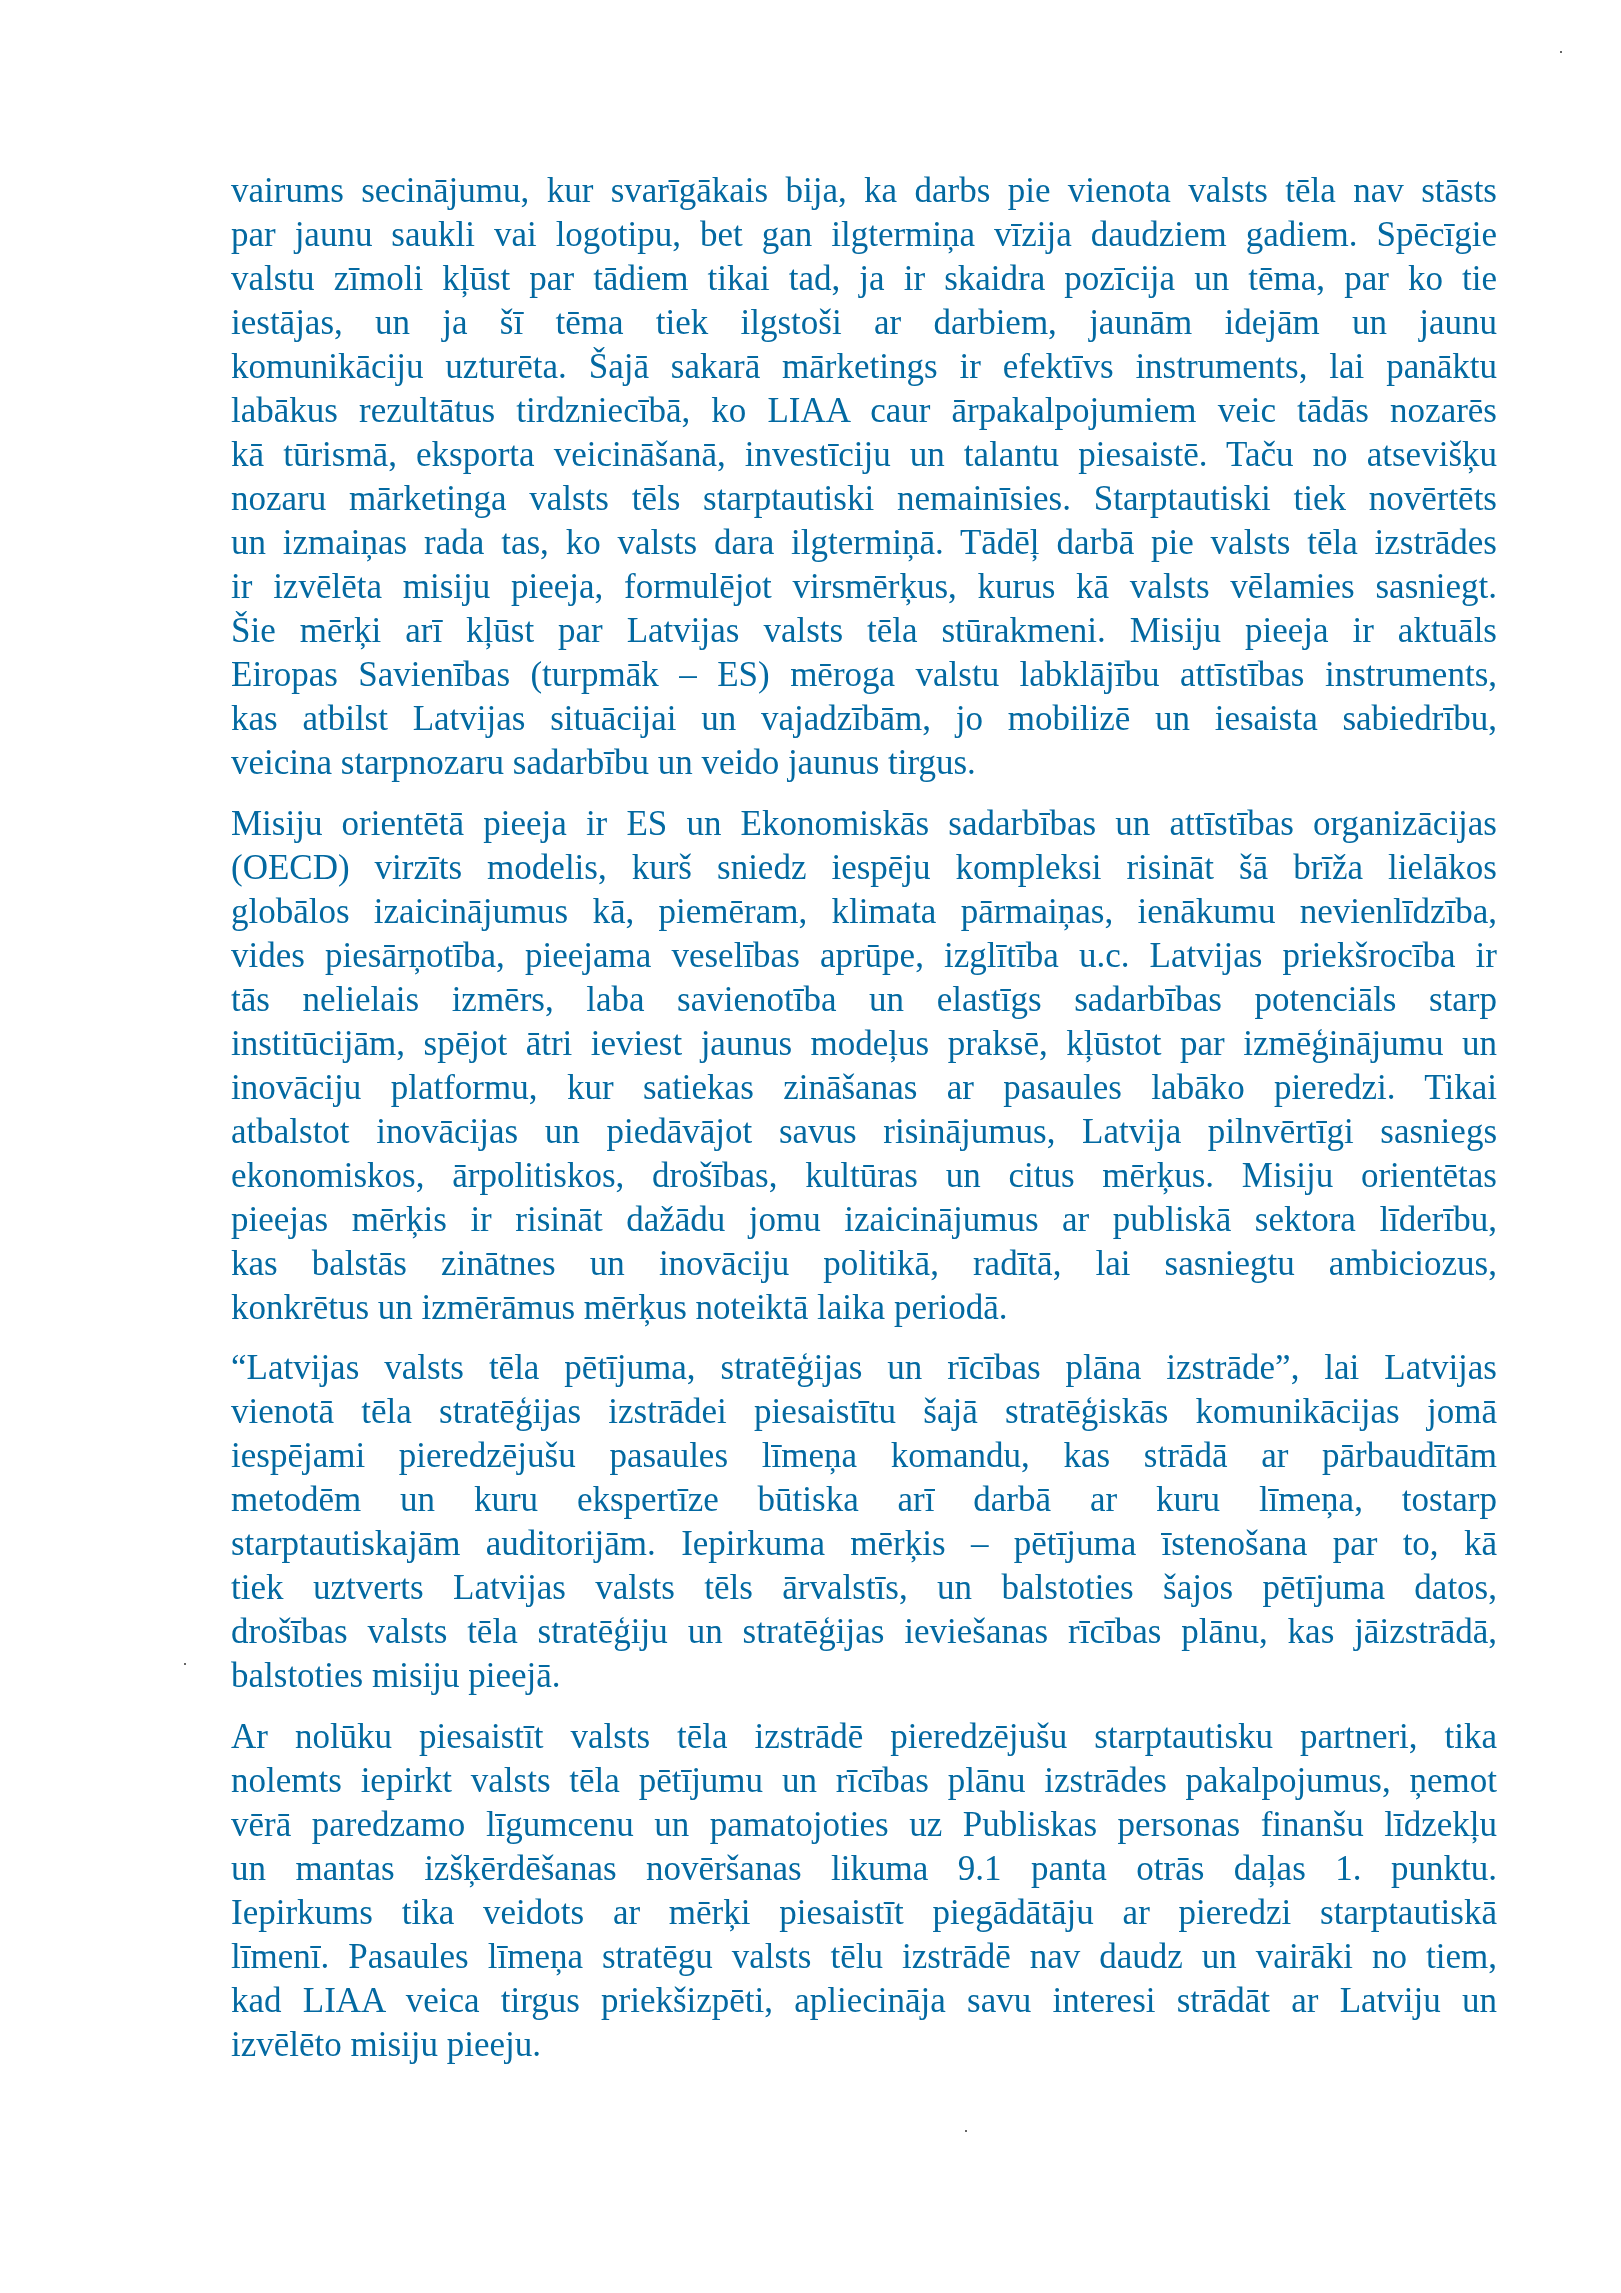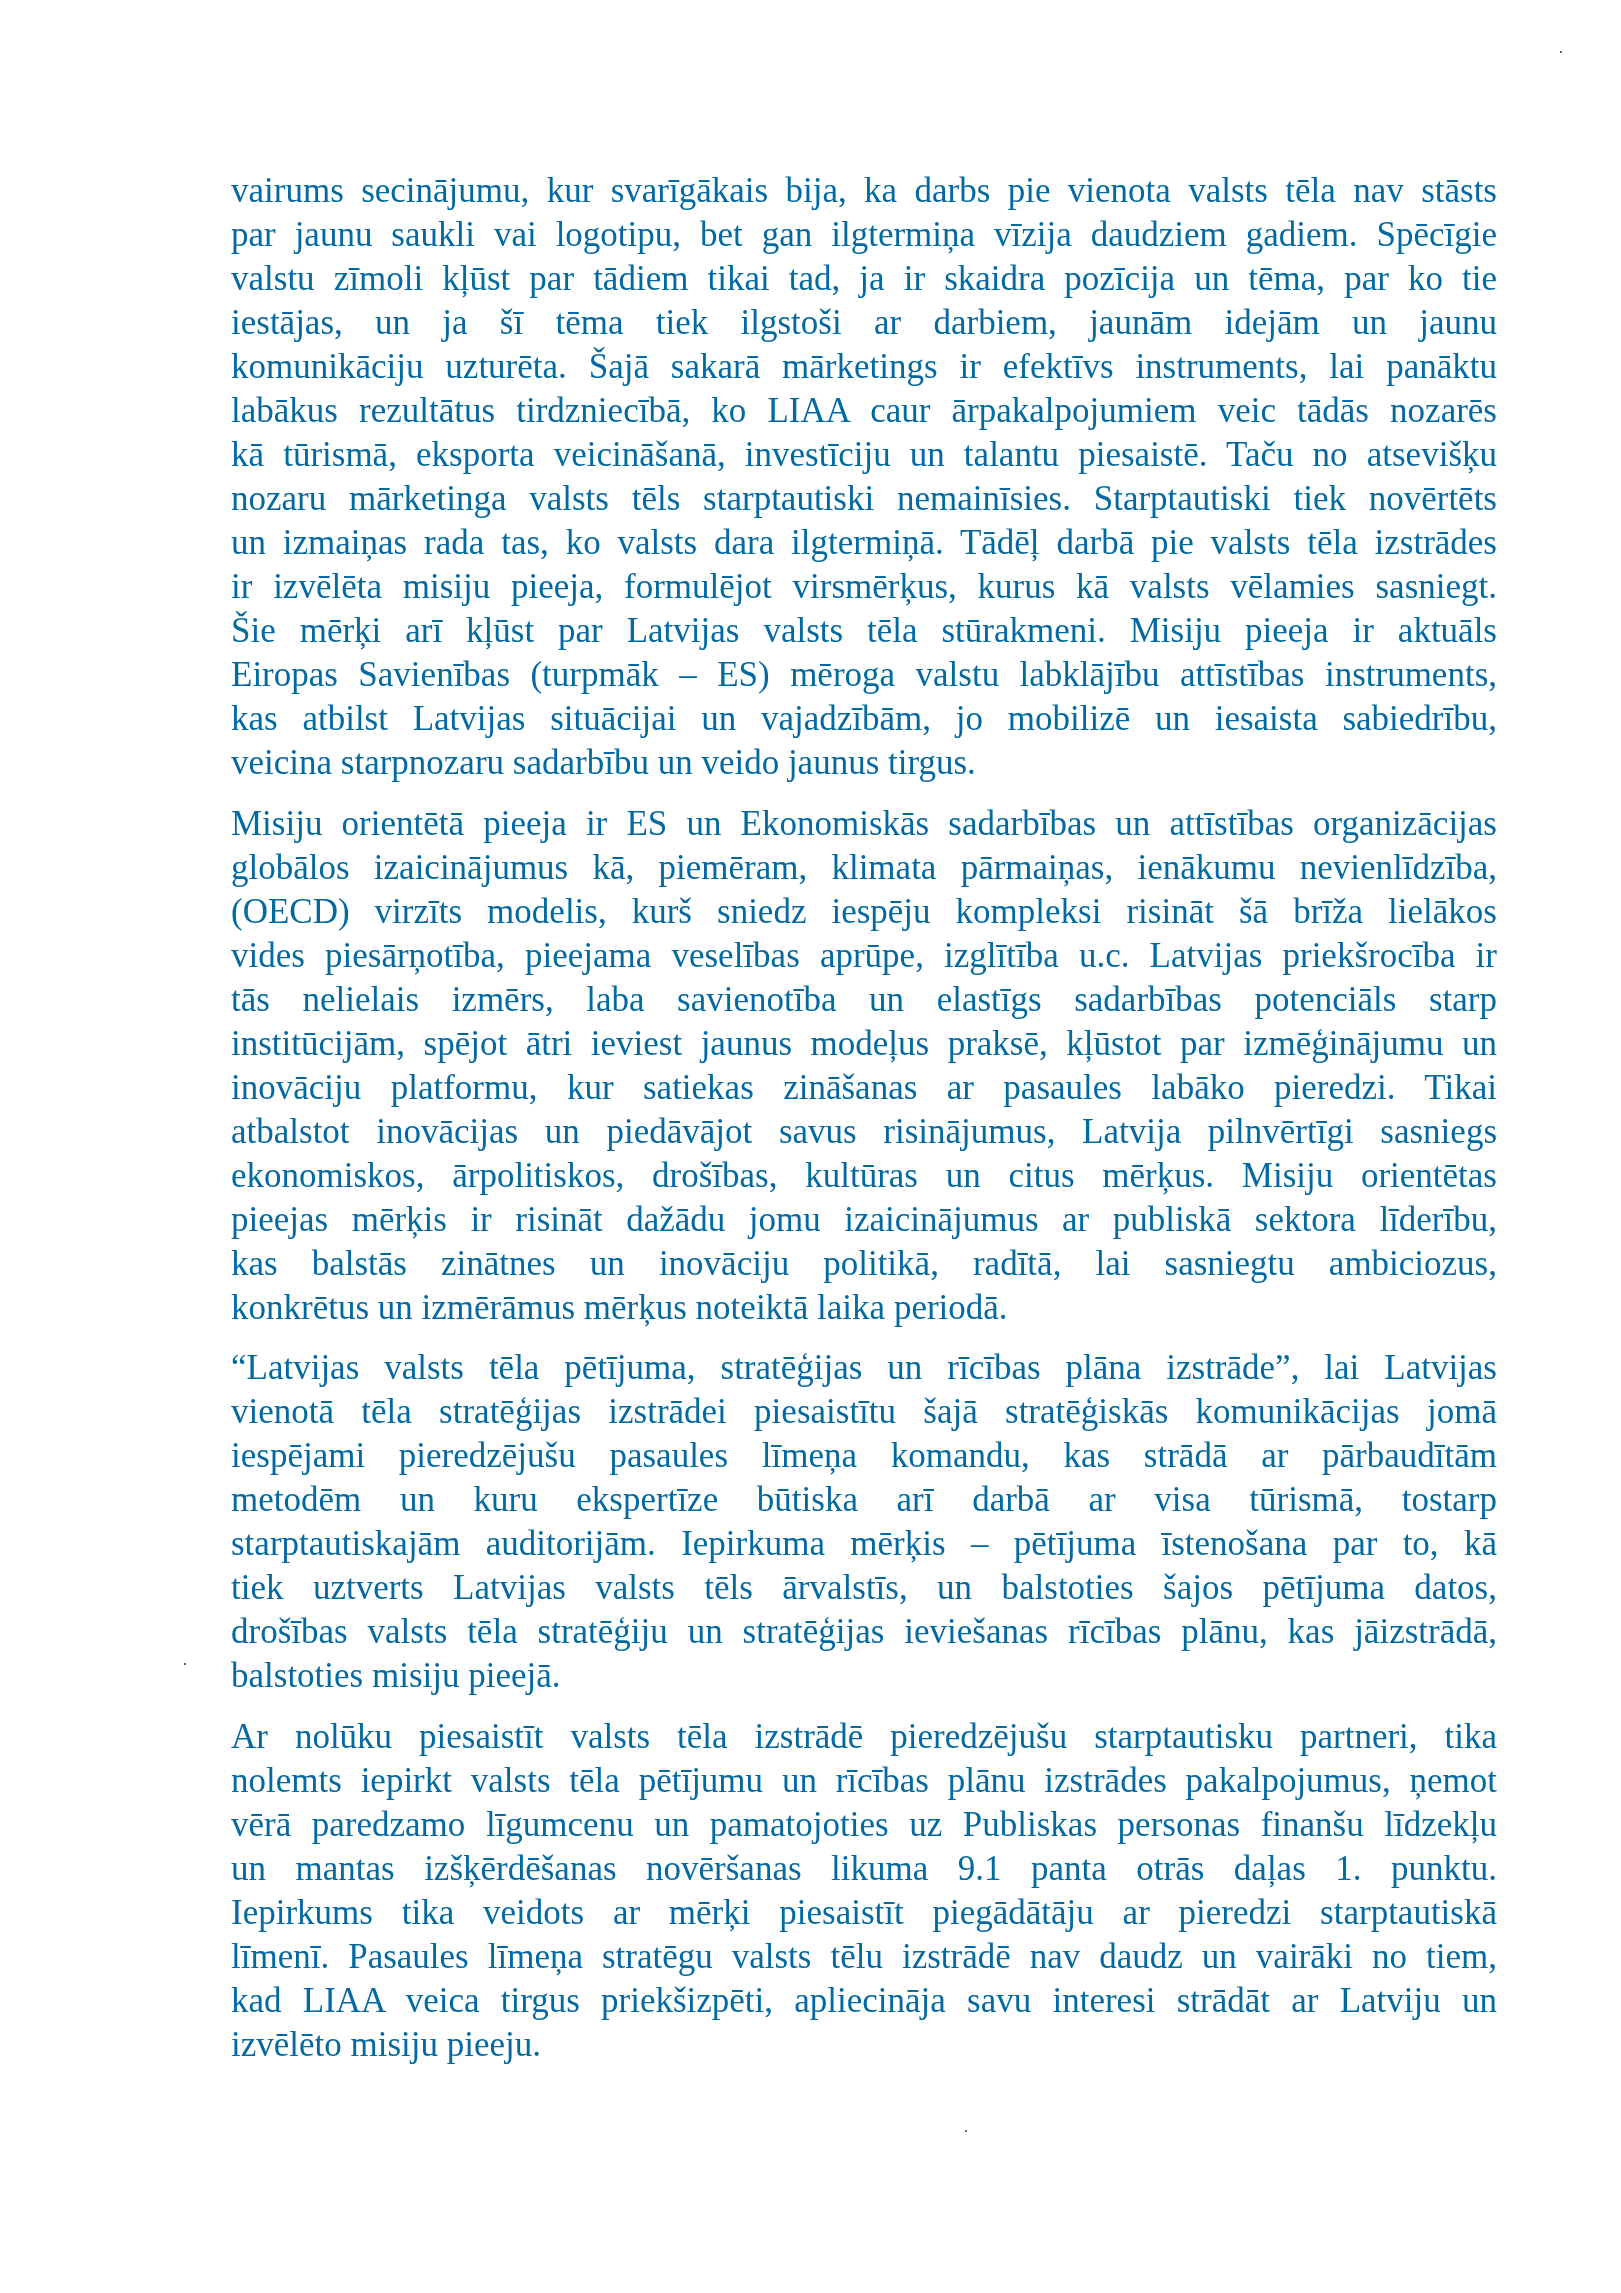--- a/index.html
+++ b/index.html
@@ -36,37 +36,37 @@
         <span class="line">nozaru mārketinga valsts tēls starptautiski nemainīsies. Starptautiski tiek novērtēts</span>
         <span class="line">un izmaiņas rada tas, ko valsts dara ilgtermiņā. Tādēļ darbā pie valsts tēla izstrādes</span>
         <span class="line">ir izvēlēta misiju pieeja, formulējot virsmērķus, kurus kā valsts vēlamies sasniegt.</span>
         <span class="line">Šie mērķi arī kļūst par Latvijas valsts tēla stūrakmeni. Misiju pieeja ir aktuāls</span>
         <span class="line">Eiropas Savienības (turpmāk – ES) mēroga valstu labklājību attīstības instruments,</span>
         <span class="line">kas atbilst Latvijas situācijai un vajadzībām, jo mobilizē un iesaista sabiedrību,</span>
         <span class="line last">veicina starpnozaru sadarbību un veido jaunus tirgus.</span>
       </div>
       <div class="para">
         <span class="line">Misiju orientētā pieeja ir ES un Ekonomiskās sadarbības un attīstības organizācijas</span>
+        <span class="line">(OECD) virzīts modelis, kurš sniedz iespēju kompleksi risināt šā brīža lielākos</span>
         <span class="line">globālos izaicinājumus kā, piemēram, klimata pārmaiņas, ienākumu nevienlīdzība,</span>
-        <span class="line">(OECD) virzīts modelis, kurš sniedz iespēju kompleksi risināt šā brīža lielākos</span>
         <span class="line">vides piesārņotība, pieejama veselības aprūpe, izglītība u.c. Latvijas priekšrocība ir</span>
         <span class="line">tās nelielais izmērs, laba savienotība un elastīgs sadarbības potenciāls starp</span>
         <span class="line">institūcijām, spējot ātri ieviest jaunus modeļus praksē, kļūstot par izmēģinājumu un</span>
         <span class="line">inovāciju platformu, kur satiekas zināšanas ar pasaules labāko pieredzi. Tikai</span>
         <span class="line">atbalstot inovācijas un piedāvājot savus risinājumus, Latvija pilnvērtīgi sasniegs</span>
         <span class="line">ekonomiskos, ārpolitiskos, drošības, kultūras un citus mērķus. Misiju orientētas</span>
         <span class="line">pieejas mērķis ir risināt dažādu jomu izaicinājumus ar publiskā sektora līderību,</span>
         <span class="line">kas balstās zinātnes un inovāciju politikā, radītā, lai sasniegtu ambiciozus,</span>
         <span class="line last">konkrētus un izmērāmus mērķus noteiktā laika periodā.</span>
       </div>
       <div class="para">
         <span class="line">“Latvijas valsts tēla pētījuma, stratēģijas un rīcības plāna izstrāde”, lai Latvijas</span>
         <span class="line">vienotā tēla stratēģijas izstrādei piesaistītu šajā stratēģiskās komunikācijas jomā</span>
         <span class="line">iespējami pieredzējušu pasaules līmeņa komandu, kas strādā ar pārbaudītām</span>
-        <span class="line">metodēm un kuru ekspertīze būtiska arī darbā ar visa tūrismā, tostarp</span>
+        <span class="line">metodēm un kuru ekspertīze būtiska arī darbā ar kuru līmeņa, tostarp</span>
         <span class="line">starptautiskajām auditorijām. Iepirkuma mērķis – pētījuma īstenošana par to, kā</span>
         <span class="line">tiek uztverts Latvijas valsts tēls ārvalstīs, un balstoties šajos pētījuma datos,</span>
         <span class="line">drošības valsts tēla stratēģiju un stratēģijas ieviešanas rīcības plānu, kas jāizstrādā,</span>
         <span class="line last">balstoties misiju pieejā.</span>
       </div>
       <div class="para">
         <span class="line">Ar nolūku piesaistīt valsts tēla izstrādē pieredzējušu starptautisku partneri, tika</span>
         <span class="line">nolemts iepirkt valsts tēla pētījumu un rīcības plānu izstrādes pakalpojumus, ņemot</span>
         <span class="line">vērā paredzamo līgumcenu un pamatojoties uz Publiskas personas finanšu līdzekļu</span>
         <span class="line">un mantas izšķērdēšanas novēršanas likuma 9.1 panta otrās daļas 1. punktu.</span>

